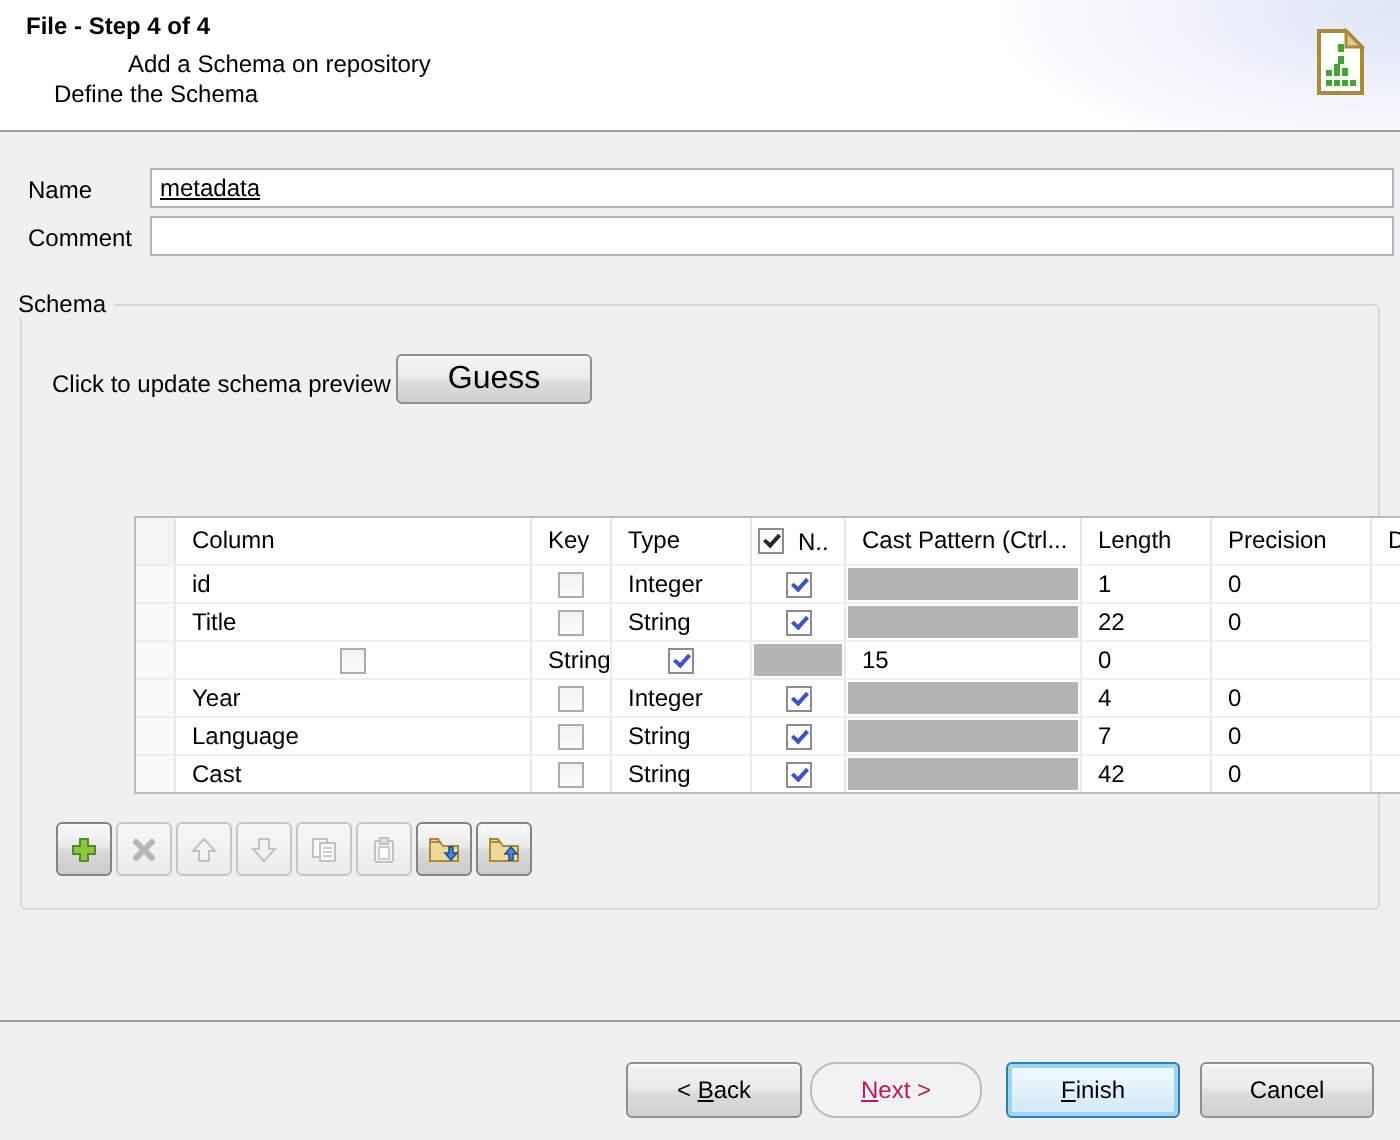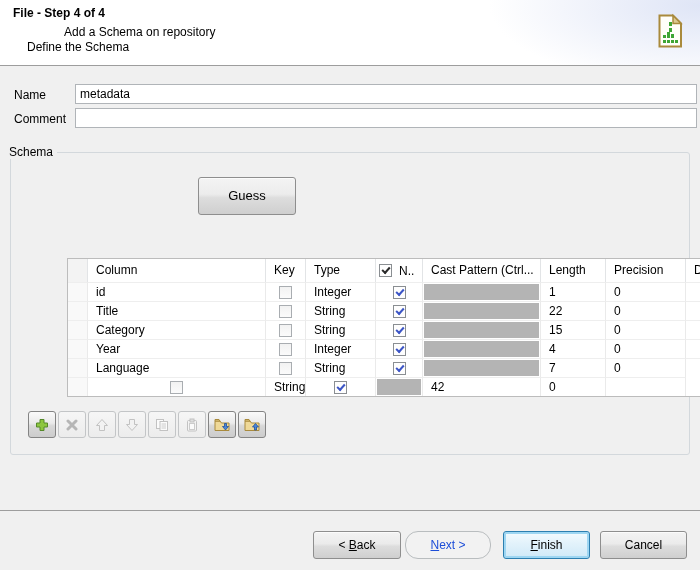--- a/index.html
+++ b/index.html
@@ -17,34 +17,34 @@
   }
   .banner-title { position:absolute; left:13px; top:6px; font-size:12px; font-weight:bold; }
   .banner-sub1  { position:absolute; left:38px; top:25px;margin-left:26px; }
   .banner-sub2  { position:absolute; left:27px; top:40px; }
   .dlg-icon { position:absolute; right:15px; top:13px; width:30px; height:36px; }
   
   .flabel { position:absolute; left:14px; }
   .tinput {
     position:absolute; left:75px; width:622px; height:20px; box-sizing:border-box;
     background:#fff; border:1px solid #b0b4b8; padding:1px 4px;
-    font-family:"Liberation Sans",sans-serif; font-size:12px; color:#000; outline:none;
+    font-family:"Liberation Sans",sans-serif; font-size:12px; color:#000; outline:none;text-decoration:underline;
   }
   
   .groupbox {
     position:absolute; left:10px; top:152px; width:680px; height:303px;
     border:1px solid #d3d8dc; border-radius:3px; box-sizing:border-box;
   }
   .group-legend { position:absolute; left:5px; top:145px; background:#f0f0f0; padding:0 4px; }
   .preview-hint { position:absolute; left:26px; top:185px; }
   .guess-btn {
-    position:absolute; left:198px; top:177px; width:98px; height:38px; box-sizing:border-box;
+    position:absolute; left:198px; top:177px; width:98px; height:25px; box-sizing:border-box;
     border:1px solid #8e8e8e; border-radius:3px;
     background:linear-gradient(#f4f4f4,#ececec 45%,#dddddd 55%,#cfcfcf);
-    font-family:inherit; font-size:13px; color:#000; text-align:center; line-height:22px;
+    font-family:inherit; font-size:16px; color:#000; text-align:center; line-height:22px;
     box-shadow: inset 0 1px 0 #fbfbfb;
   }
   .desc-label { position:absolute; left:26px; top:239px; }
   
   .schema-table {
     position:absolute; left:27px; top:258px; width:670px; box-sizing:border-box;
     background:#fff; border:1px solid #bcbcbc;margin-left:40px;
     --cols: 20px 178px 40px 70px 47px 118px 65px 80px auto;
   }
   .thead { display:grid; grid-template-columns:var(--cols); height:23px; }
@@ -89,21 +89,21 @@
   
   .footer-sep { position:absolute; left:0; top:510px; width:700px; height:0; border-top:1px solid #9d9d9d; }
   .btn {
     position:absolute; top:531px; height:28px; box-sizing:border-box;
     border:1px solid #8e8e8e; border-radius:3px;
     background:linear-gradient(#f3f3f3,#ebebeb 45%,#dddddd 55%,#cfcfcf);
     font-family:inherit; font-size:12px; color:#000; text-align:center; line-height:25px;
     box-shadow: inset 0 1px 0 #fbfbfb;
   }
   .btn u { text-decoration:underline; }
-  .btn.disabled { border-color:#b9bdbf; background:#f2f2f2; color:#1d4ed8; box-shadow:none;border-radius:13px; }
+  .btn.disabled { border-color:#b9bdbf; background:#f2f2f2; color:#be185d; box-shadow:none;border-radius:13px; }
   .btn.default {
     border:1px solid #2c7fb0;
     box-shadow: inset 0 0 0 2px #9ed6f2;
     background:linear-gradient(#f4fbfe,#e2f2fb 45%,#cfe9f8);
   }
   .btn-back   { left:313px; width:88px; }
   .btn-next   { left:405px; width:86px; }
   .btn-finish { left:503px; width:87px; }
   .btn-cancel { left:600px; width:87px; }
 </style>
@@ -133,20 +133,21 @@
     </svg>
   </div>
 
   <div class="flabel" style="top:88px">Name</div>
   <input class="tinput" style="top: 84px;" value="metadata">
   <div class="flabel" style="top:112px">Comment</div>
   <input class="tinput" style="top: 108px;" value="">
 
   <div class="groupbox"></div>
   <div class="group-legend">Schema</div>
+  <div class="preview-hint">Click to update schema preview</div>
   <button class="guess-btn">Guess</button>
 
   <div class="schema-table">
     <div class="thead">
       <div class="th sel"></div>
       <div class="th">Column</div>
       <div class="th">Key</div>
       <div class="th">Type</div>
       <div class="th nullable">
         <span class="cb checked dark"></span>
@@ -187,21 +188,20 @@
       </div>
       <div class="td dp">
         <div class="dp-fill"></div>
       </div>
       <div class="td">22</div>
       <div class="td">0</div>
       <div class="td"></div>
     </div>
         <div class="trow">
       <div class="td sel"></div>
-      <div class="td">Category</div>
       <div class="td cbcell">
         <span class="cb"></span>
       </div>
       <div class="td">String</div>
       <div class="td cbcell">
         <span class="cb checked"></span>
       </div>
       <div class="td dp">
         <div class="dp-fill"></div>
       </div>
@@ -238,20 +238,21 @@
       </div>
       <div class="td dp">
         <div class="dp-fill"></div>
       </div>
       <div class="td">7</div>
       <div class="td">0</div>
       <div class="td"></div>
     </div>
         <div class="trow">
       <div class="td sel"></div>
+      <div class="td">Cast</div>
       <div class="td cbcell">
         <span class="cb"></span>
       </div>
       <div class="td">String</div>
       <div class="td cbcell">
         <span class="cb checked"></span>
       </div>
       <div class="td dp">
         <div class="dp-fill"></div>
       </div>

